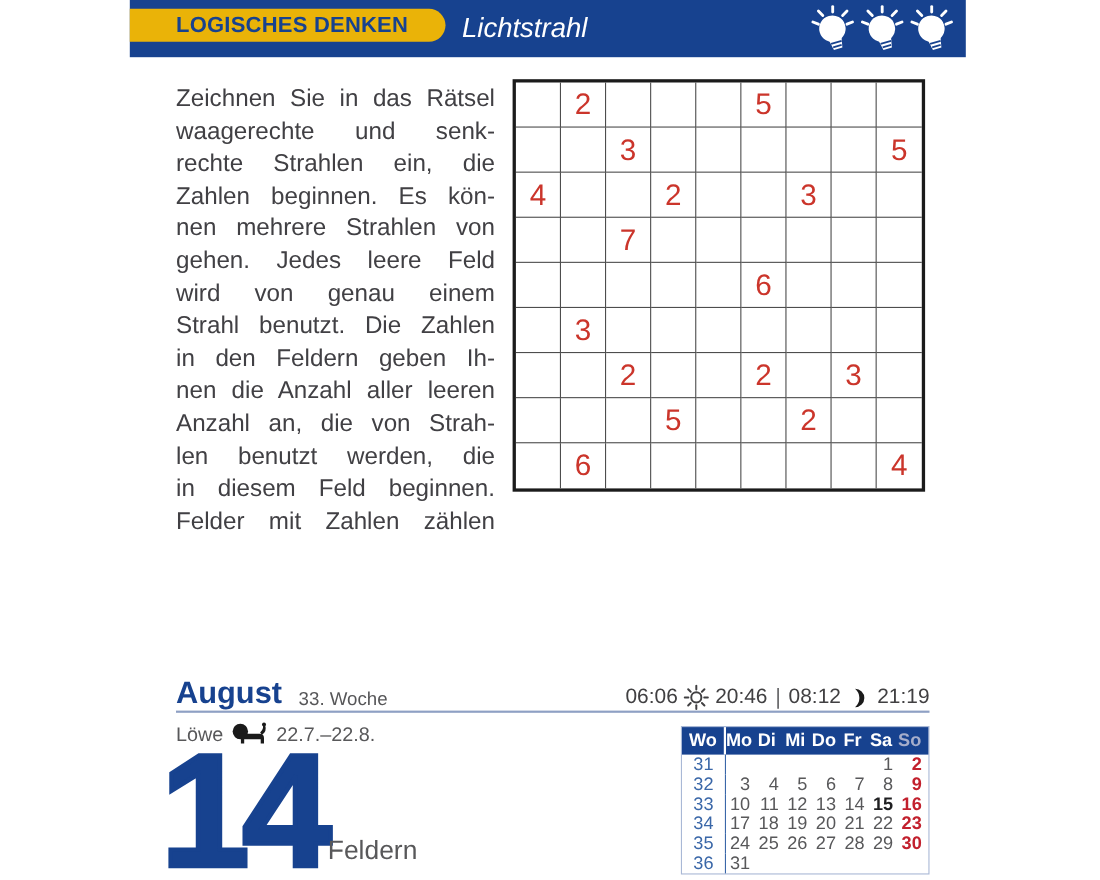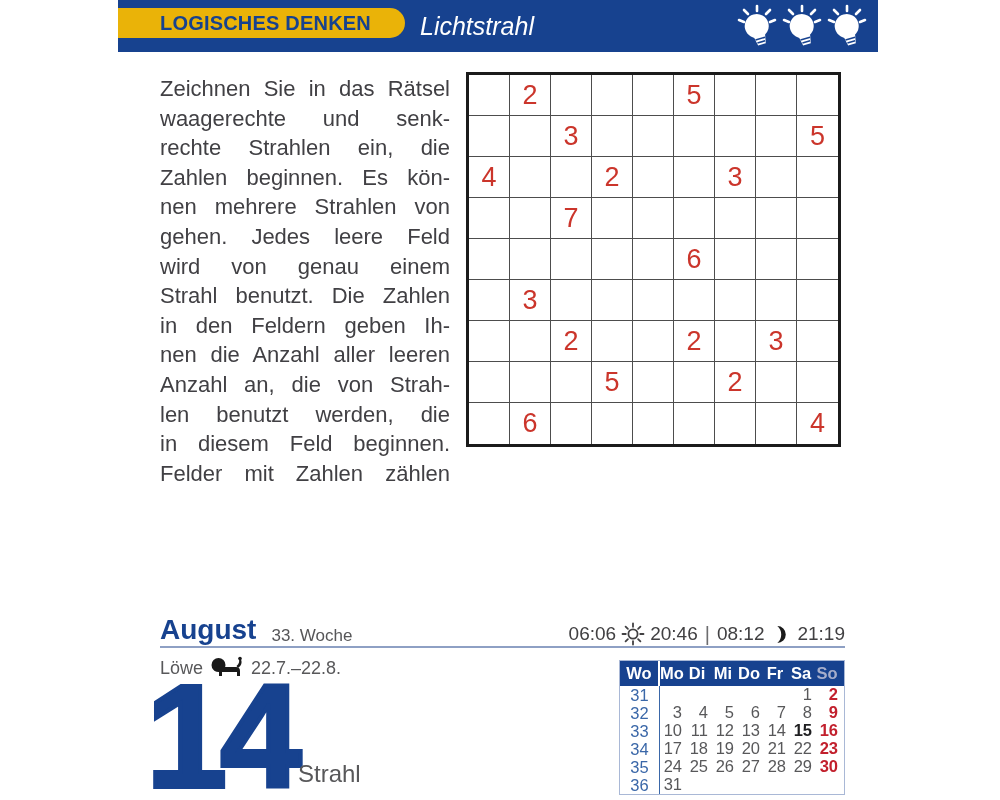--- a/index.html
+++ b/index.html
@@ -110,21 +110,21 @@
     font-weight: bold;
   }
   .mc-h { color: #ffffff; text-align: center; padding-right: 4px; }
   .mc-h.mc-wo {
     width: 40px; text-align: center; padding-right: 0;
     border-right: 2px solid #ffffff; align-self: stretch;
     display: flex; align-items: center; justify-content: center;
   }
   .mc-h:not(.mc-wo) { width: 26px; }
   .mc-h.mc-so { color: #a6aecb; }
-  .mc-row { display: flex; height: 18px; align-items: flex-end; }
+  .mc-row { display: flex; height: 18px; align-items: flex-start; }
   .mc-cell { width: 26px; text-align: right; padding-right: 4px; color: #58585a; }
   .mc-cell.mc-wo {
     width: 40px; text-align: center; padding-right: 0; color: #3a67a8;
     border-right: 1px solid #3a67a8; align-self: stretch;
     display: flex; align-items: center; justify-content: center;
   }
   .mc-cell.mc-sun { color: #c2202d; font-weight: bold; }
   .mc-cell.mc-holiday { color: #1f1f21; font-weight: bold; }
 </style>
 </head>
@@ -359,21 +359,21 @@
         <circle cx="8.5" cy="9" r="7"></circle>
         <path d="M4,14 Q5,10 10,11 L26,11 Q30,11 30,15 L30,20 L27,20 L27,16 L12,16 L12,20 L9,20 L9,15 Q5,16 4,14 Z"></path>
         <path d="M28,12 Q33,9 31,3 Q30,1 28.6,2.4 Q30.6,6 26.5,10 Z"></path>
         <circle cx="30" cy="2.6" r="1.8"></circle>
       </g>
     </svg>
     <span>22.7.–22.8.</span>
   </div>
 
   <div class="big-day">14</div>
-  <div class="weekday">Strahl</div>
+  <div class="weekday">Feldern</div>
 
   <div class="mini-cal">
     <div class="mc-header">
         <div class="mc-h mc-wo">Wo</div>
         <div class="mc-h">Mo</div>
         <div class="mc-h">Di</div>
         <div class="mc-h">Mi</div>
         <div class="mc-h">Do</div>
         <div class="mc-h">Fr</div>
         <div class="mc-h">Sa</div>

